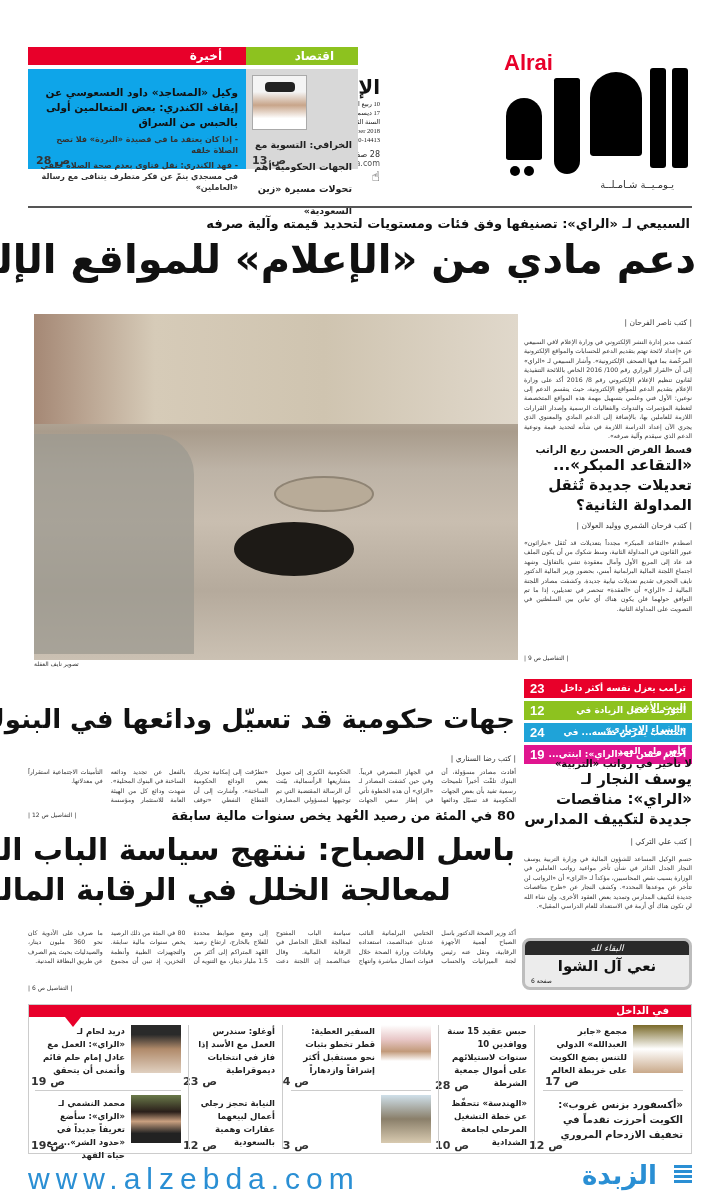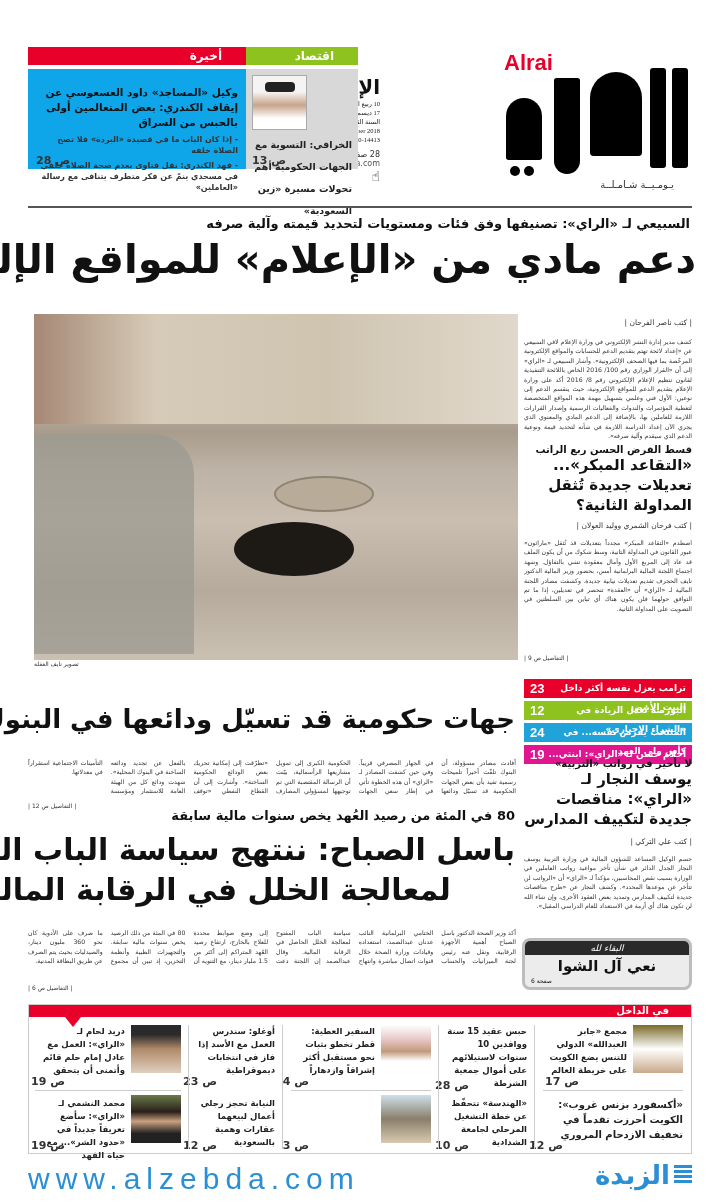--- a/index.html
+++ b/index.html
@@ -65,21 +65,21 @@
   
   .inside{left:28px;top:1004px;width:664px;height:150px;border:1px solid #ccc}
   .inside .hdr{background:#e8002a;color:#fff;font-size:10px;font-weight:700;height:12px;line-height:12px;padding-right:22px}
   .inside .tri{position:absolute;left:36px;top:12px;width:0;height:0;border-left:8px solid transparent;border-right:8px solid transparent;border-top:10px solid #e8002a}
   .cell{position:absolute;font-size:8.5px;font-weight:700;line-height:13px;color:#222}
   .thumb{position:absolute;width:50px;height:48px}
   .vline{position:absolute;width:1px;background:#ccc}
   .hline{position:absolute;height:1px;background:#ccc}
   
   .footurl{left:28px;top:1162px;font-family:"Liberation Sans",sans-serif;font-size:30px;color:#2a8fd4;letter-spacing:6px;direction:ltr}
-  .footlogo{right:28px;top:1160px;font-size:26px;font-weight:900;color:#2a8fd4;display:flex;align-items:center;gap:4px}
+  .footlogo{right:28px;top:1160px;font-size:26px;font-weight:900;color:#2a8fd4;display:flex;align-items:center;gap:17px}
   .footlogo .lines{width:18px;height:20px;background:repeating-linear-gradient(180deg,#2a8fd4 0 3px,#fff 3px 5px)}
 </style>
 </head>
 <body>
 
 <div class="abs logo">
   <span class="alrai">Alrai</span>
   <div class="bar" style="left:2px;top:48px;width:36px;height:62px"></div>
   <div style="position:absolute;left:6px;top:116px;width:10px;height:10px;background:#000;border-radius:50%"></div>
   <div style="position:absolute;left:20px;top:116px;width:10px;height:10px;background:#000;border-radius:50%"></div>
@@ -108,21 +108,21 @@
     <div class="photo-man"></div>
     <div class="txt">الخرافي: التسوية مع الجهات الحكومية أهم تحولات مسيرة «زين السعودية»</div>
     <div class="pg" style="position:absolute;left:6px;bottom:2px">ص 13</div>
   </div>
 </div>
 
 <div class="abs last">
   <div class="secbar">أخيرة</div>
   <div class="box" style="position:relative">
     <h3>وكيل «المساجد» داود العسعوسي عن إيقاف الكندري: بعض المتعالمين أولى بالحبس من السراق</h3>
-    <p>- إذا كان الباب ما في قصيدة «البردة» فلا تصح الصلاة خلفه</p>
+    <p>- إذا كان يعتقد ما في قصيدة «البردة» فلا تصح الصلاة خلفه</p>
     <p>- فهد الكندري: نقل فتاوى بعدم صحة الصلاة خلفي في مسجدي ينمّ عن فكر متطرف يتنافى مع رسالة «العاملين»</p>
     <div class="pg" style="position:absolute;left:8px;bottom:2px">ص 28</div>
   </div>
 </div>
 
 <div class="abs rule" style="top:206px"></div>
 
 <div class="abs kicker">السبيعي لـ «الراي»: تصنيفها وفق فئات ومستويات لتحديد قيمته وآلية صرفه</div>
 <div class="abs headline">دعم مادي من «الإعلام» للمواقع الإلكترونية</div>
 
@@ -168,20 +168,21 @@
 
 <div class="abs rcol" style="top:758px">
   <div class="r-sub">لا تأخير في رواتب «التربية»</div>
   <div class="r-h">يوسف النجار لـ «الراي»: مناقصات جديدة لتكييف المدارس</div>
   <div class="byline" style="margin-top:8px">| كتب علي التركي |</div>
   <div class="body" style="margin-top:8px;height:90px;overflow:hidden">حسم الوكيل المساعد للشؤون المالية في وزارة التربية يوسف النجار الجدل الدائر في شأن تأخر مواعيد رواتب العاملين في الوزارة بسبب نقص المحاسبين، مؤكداً لـ «الراي» أن «الرواتب لن تتأخر عن موعدها المحدد». وكشف النجار عن «طرح مناقصات جديدة لتكييف المدارس وتمديد بعض العقود الأخرى، وإن شاء الله لن تكون هناك أي أزمة في الاستعداد للعام الدراسي المقبل».</div>
 </div>
 
 <div class="abs bankh">جهات حكومية قد تسيّل ودائعها في البنوك</div>
 <div class="abs bank">
+  <div class="byline" style="text-align:right">| كتب رضا السناري |</div>
   <div class="body" style="column-count:6;column-gap:8px;height:44px;overflow:hidden;margin-top:4px">أفادت مصادر مسؤولة، أن البنوك تلقّت أخيراً تلميحات رسمية تفيد بأن بعض الجهات الحكومية قد تسيّل ودائعها في الجهاز المصرفي قريباً. وفي حين كشفت المصادر لـ «الراي» أن هذه الخطوة تأتي في إطار سعي الجهات الحكومية الكبرى إلى تمويل مشاريعها الرأسمالية، بيّنت أن الرسالة المقتضبة التي تم توجيهها لمسؤولي المصارف «تطرّقت إلى إمكانية تحريك بعض الودائع الحكومية الساخنة». وأشارت إلى أن القطاع النفطي «توقف بالفعل عن تجديد ودائعه الساخنة في البنوك المحلية». شهدت ودائع كل من الهيئة العامة للاستثمار ومؤسسة التأمينات الاجتماعية استقراراً في معدلاتها.</div>
   <div class="byline" style="font-size:6px;text-align:left">| التفاصيل ص 12 |</div>
 </div>
 
 <div class="abs basil-k">80 في المئة من رصيد العُهد يخص سنوات مالية سابقة</div>
 <div class="abs basil-h">
   <div>باسل الصباح: ننتهج سياسة الباب المفتوح</div>
   <div>لمعالجة الخلل في الرقابة المالية</div>
 </div>
 <div class="abs basil">

